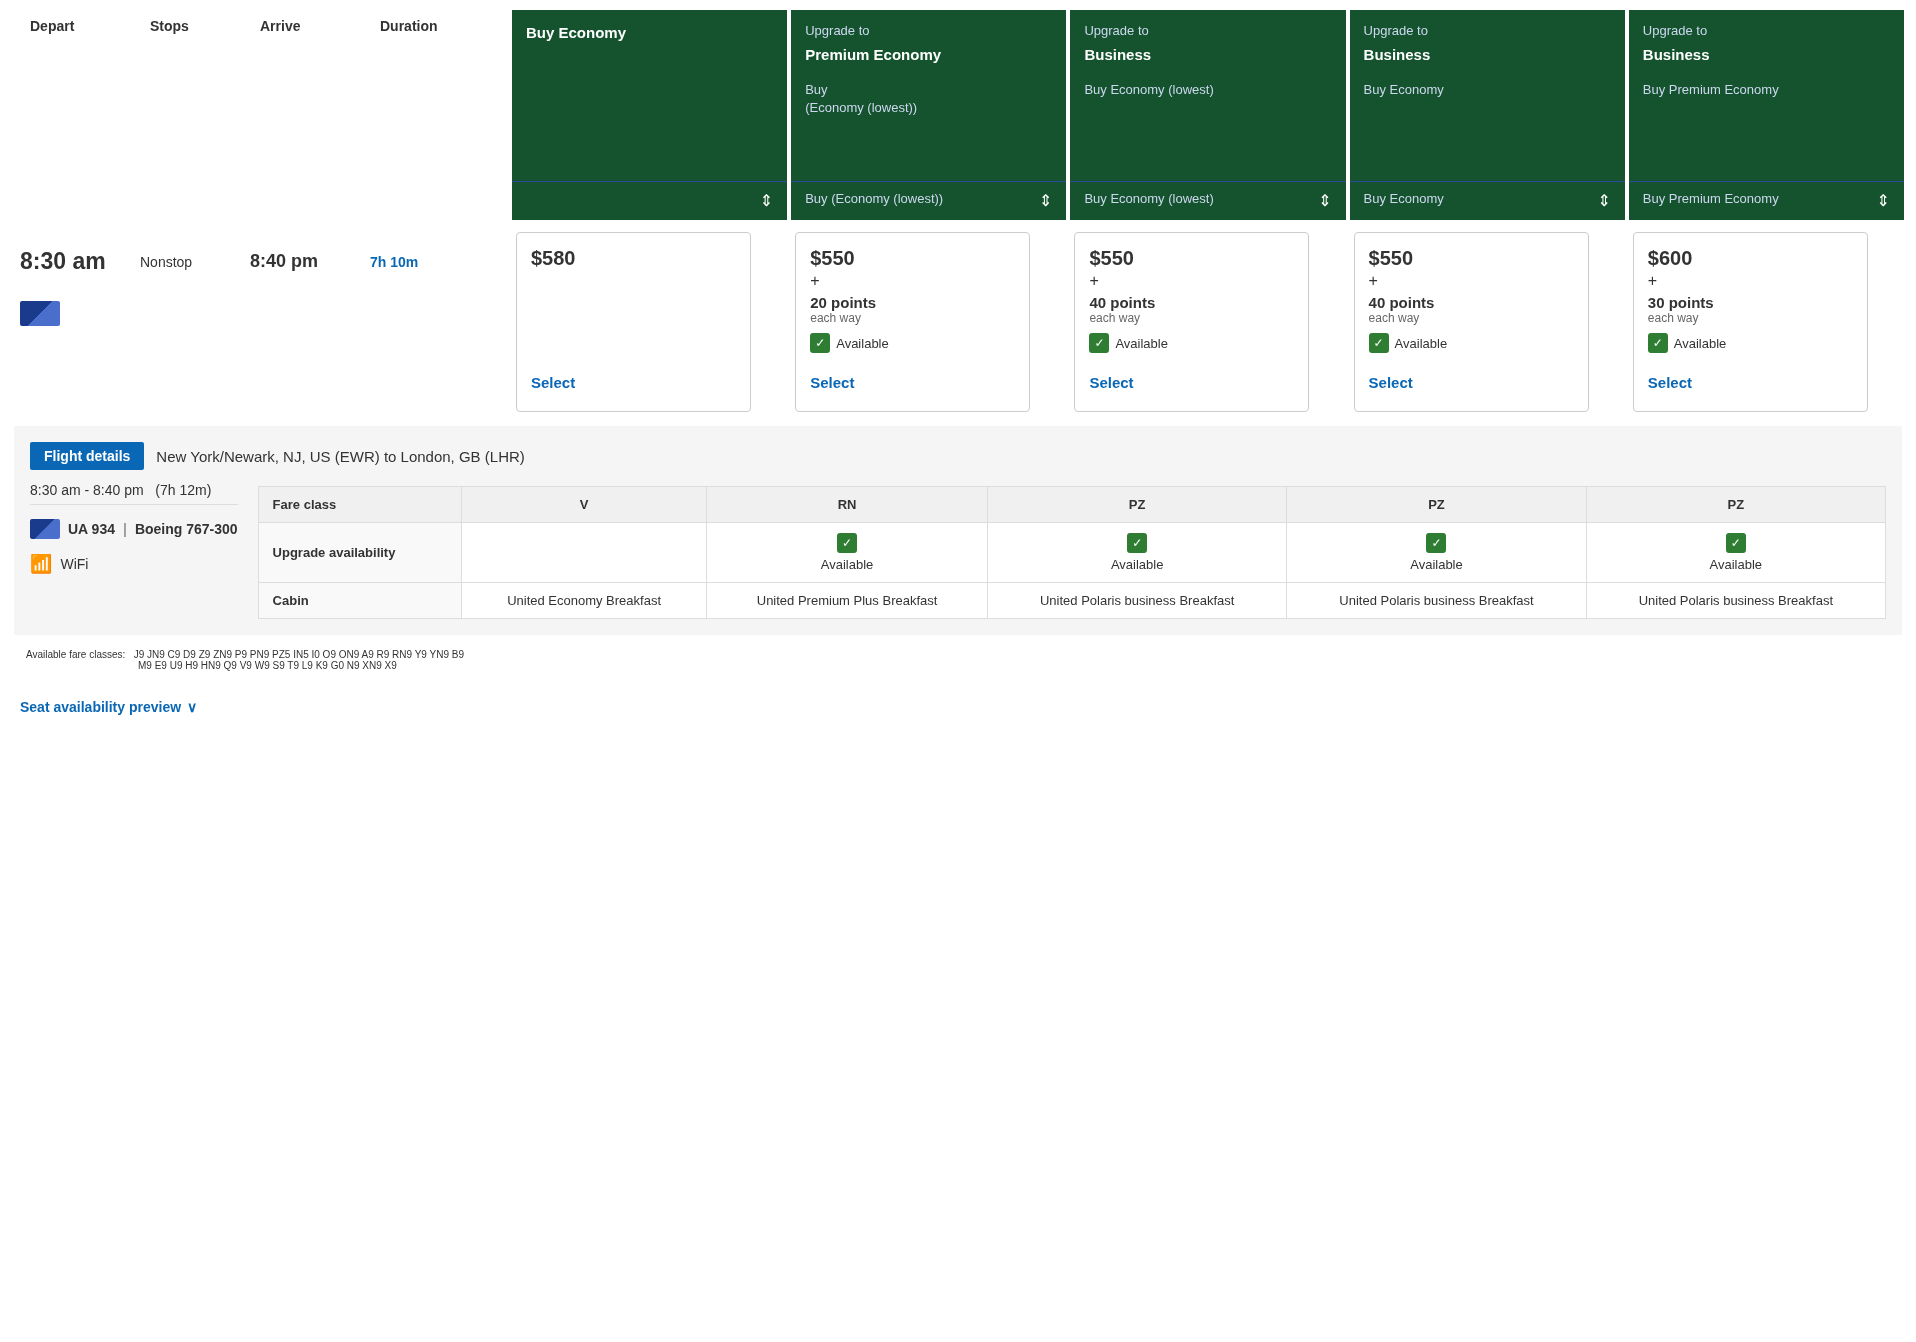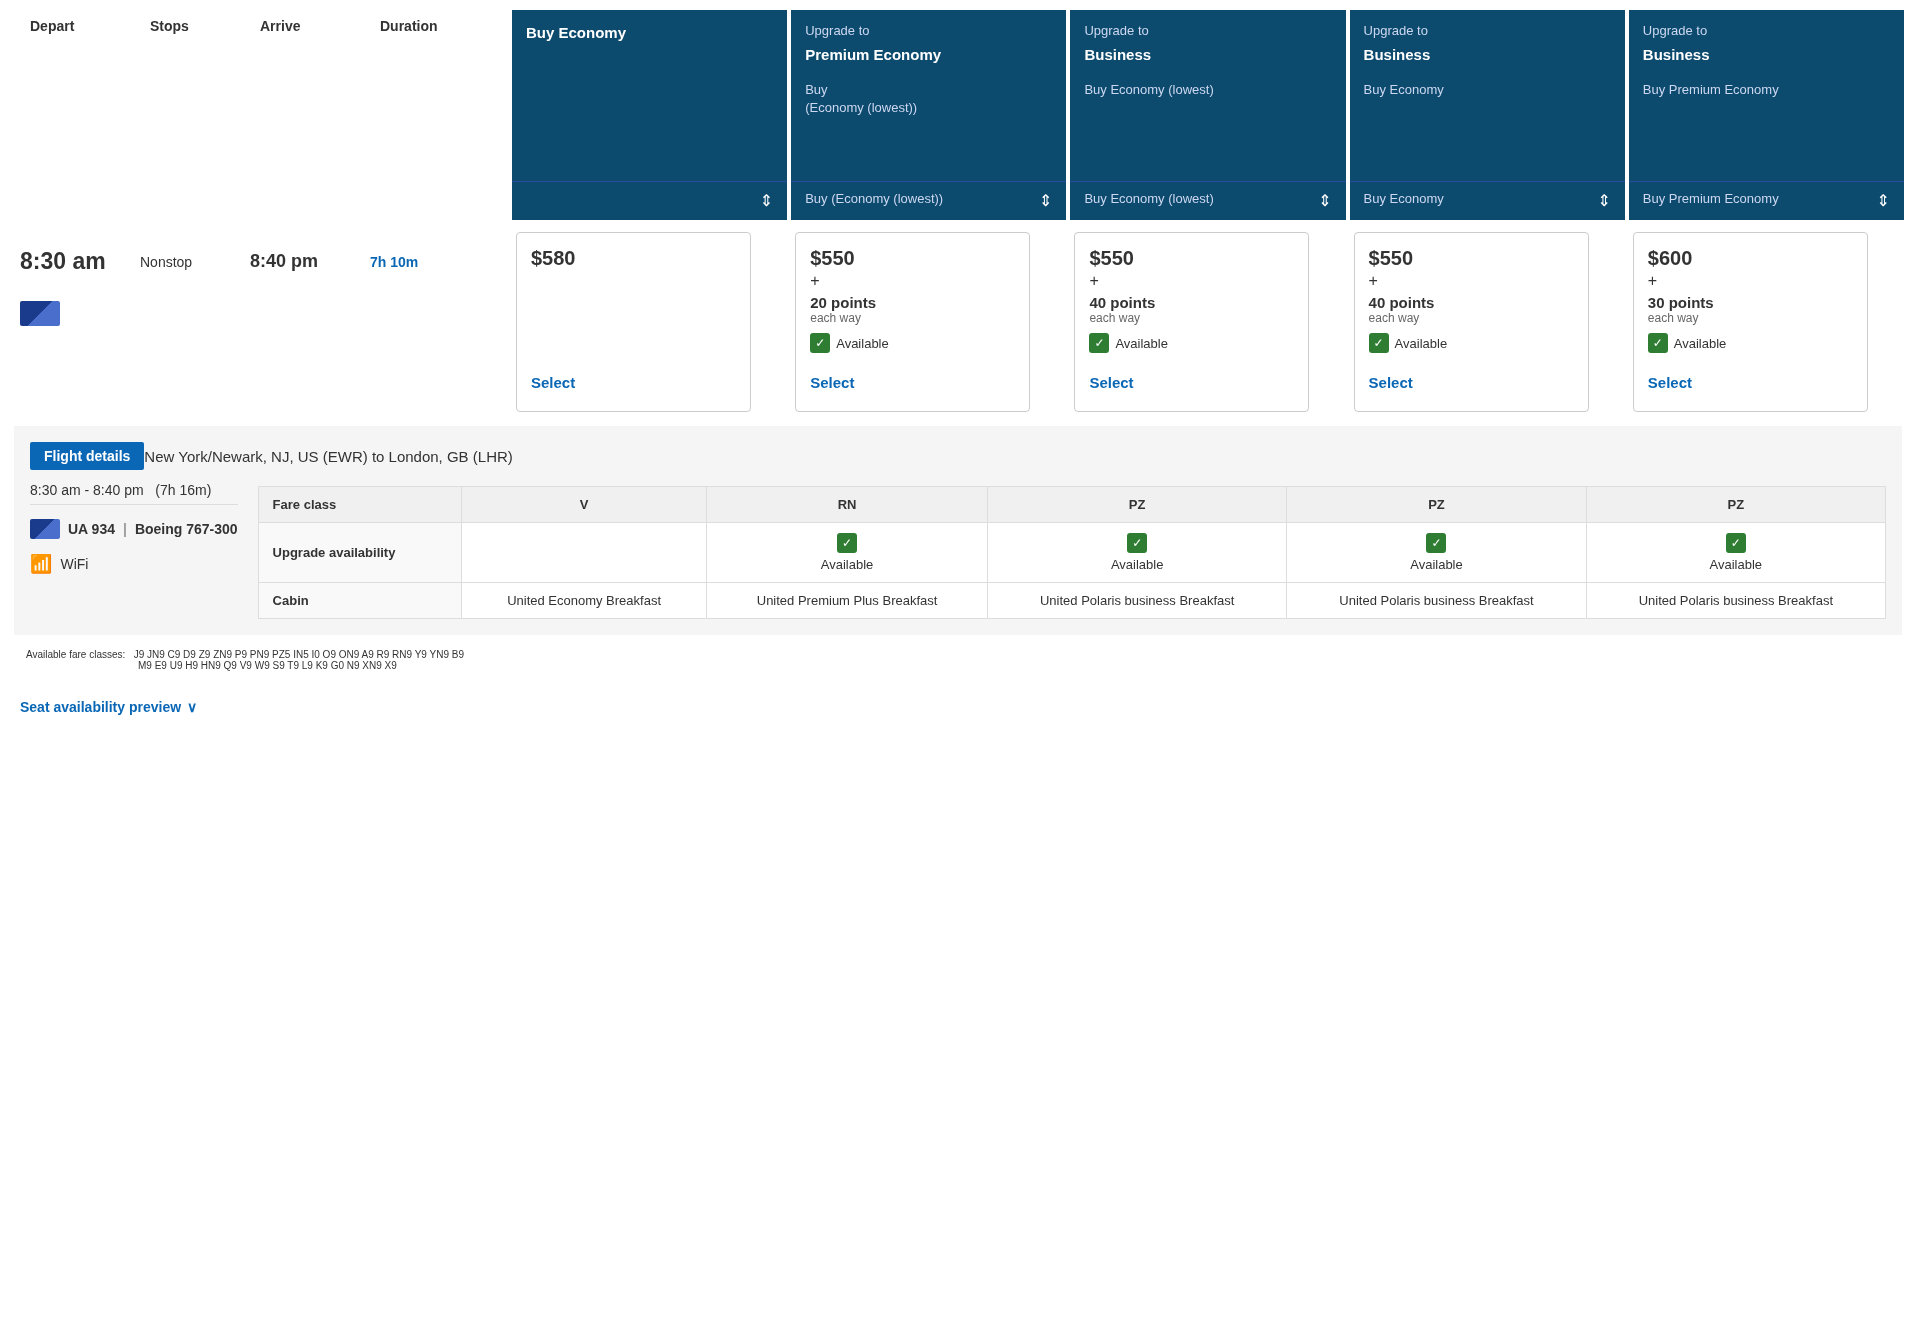--- a/index.html
+++ b/index.html
@@ -1,21 +1,21 @@
 <!DOCTYPE html>
 <html><head>
   <meta charset="utf-8">
   <style>
     * { box-sizing: border-box; margin: 0; padding: 0; }
     body { font-family: Arial, sans-serif; font-size: 14px; color: #333; background: #fff; }
 
     .main-container { max-width: 1916px; padding: 0 10px; }
 
     .option-header {
-      background: #0c4a6e;
+      background: #14532d;
       color: #fff;
       padding: 12px 14px;
       font-size: 13px;
       line-height: 1.4;
       min-height: 200px;
       position: relative;
     }
     .option-header .title { font-weight: bold; font-size: 15px; margin-bottom: 8px; }
 
     
@@ -71,21 +71,21 @@
       display: flex; align-items: center; gap: 6px; padding: 8px 0;
     }
 
     
     .details-section {
       background: #f5f5f5;
       padding: 16px;
       margin-top: 10px;
     }
     .details-header {
-      display: flex; align-items: center; margin-bottom: 8px;
+      display: flex; align-items: center; gap: 12px; margin-bottom: 8px;
     }
     .details-tab {
       background: #0a67b5; color: white; padding: 6px 14px;
       font-weight: bold; font-size: 14px; border-radius: 2px;
     }
     .details-route { font-size: 15px; font-weight: normal; }
 
     .details-time { font-size: 14px; margin: 4px 0; }
     .details-flight { display: flex; align-items: center; gap: 8px; font-size: 14px; font-weight: bold; margin: 6px 0; }
     .wifi-row { display: flex; align-items: center; gap: 8px; font-size: 14px; margin: 4px 0; }
@@ -294,21 +294,21 @@
   <div class="details-section" style="margin: 10px 4px 0 4px;">
     <div class="details-header">
       <div class="details-tab">Flight details</div>
       <div class="details-route">New York/Newark, NJ, US (EWR) to London, GB (LHR)</div>
     </div>
     <div style="display: flex; gap: 20px;">
 
       <div style="min-width: 200px;">
         <div class="details-time">
           <span>8:30 am - 8:40 pm</span>&nbsp;&nbsp;
-          <span>(7h 16m)</span>
+          <span>(7h 12m)</span>
         </div>
         <hr class="vertical-divider">
         <div class="details-flight">
           <div class="airline-logo" style="width: 30px; height: 20px;"></div>
           <span>UA 934</span>
           <span style="color: #999;">|</span>
           <span>Boeing 767-300</span>
         </div>
         <div class="wifi-row">
           <span class="wifi-icon">📶</span>

